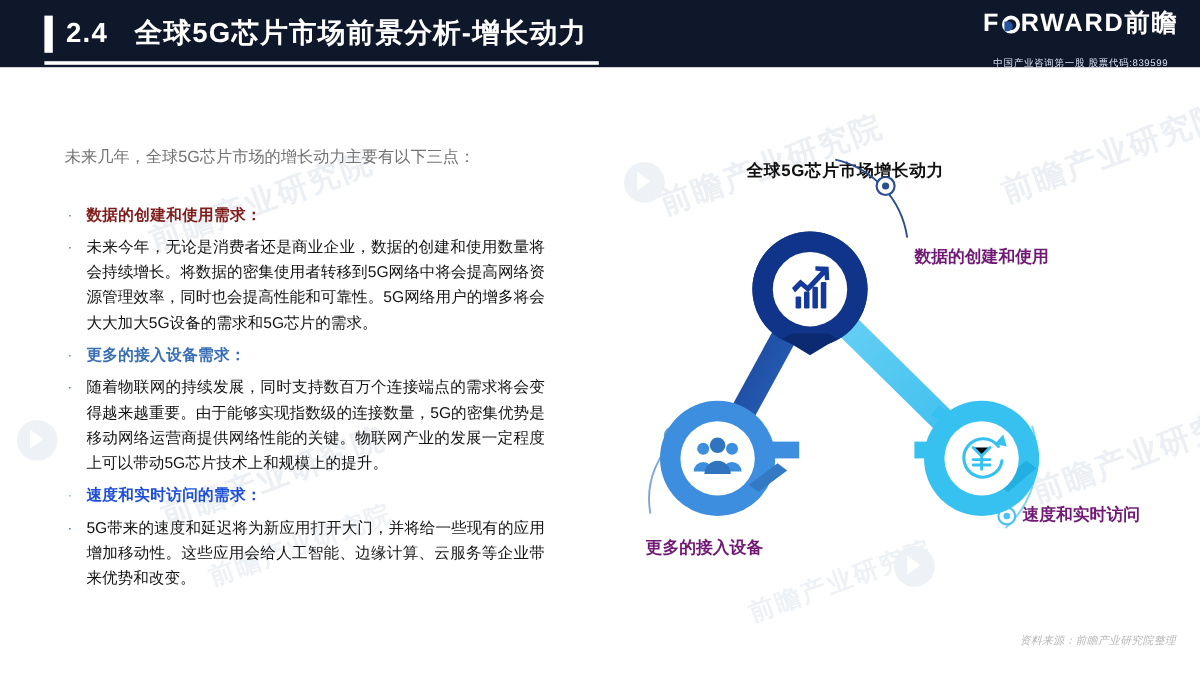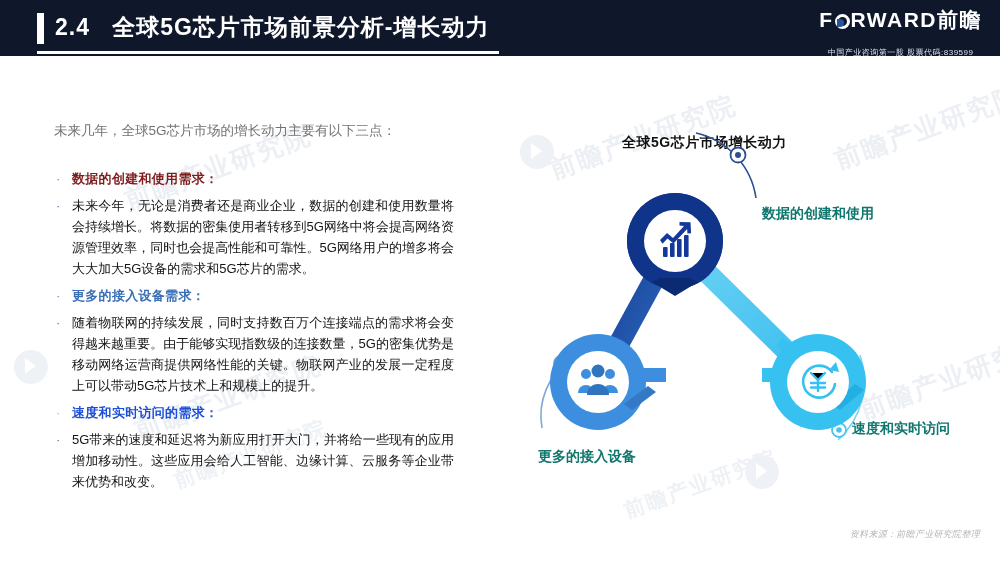--- a/index.html
+++ b/index.html
@@ -85,21 +85,21 @@
 
   
   #diagram{position:absolute;left:500px;top:110px;width:500px;height:400px;z-index:3;}
   #diagram-title{
     position:absolute;left:122px;top:24px;font-size:14px;font-weight:700;color:#111;
     white-space:nowrap;letter-spacing:.5px;
   }
   #diagram-svg{position:absolute;left:0;top:0;}
 
   .node-label{
-    position:absolute;font-size:14px;font-weight:700;color:#0f766e;white-space:nowrap;
+    position:absolute;font-size:14px;font-weight:700;color:#701a75;white-space:nowrap;
   }
   #label-data{left:262px;top:95px;}
   #label-devices{left:38px;top:338px;}
   #label-speed{left:352px;top:310px;}
 
   
   #source{
     position:absolute;right:20px;bottom:22px;font-size:9px;color:#b6b6b6;
     font-style:italic;letter-spacing:.3px;z-index:4;
   }

